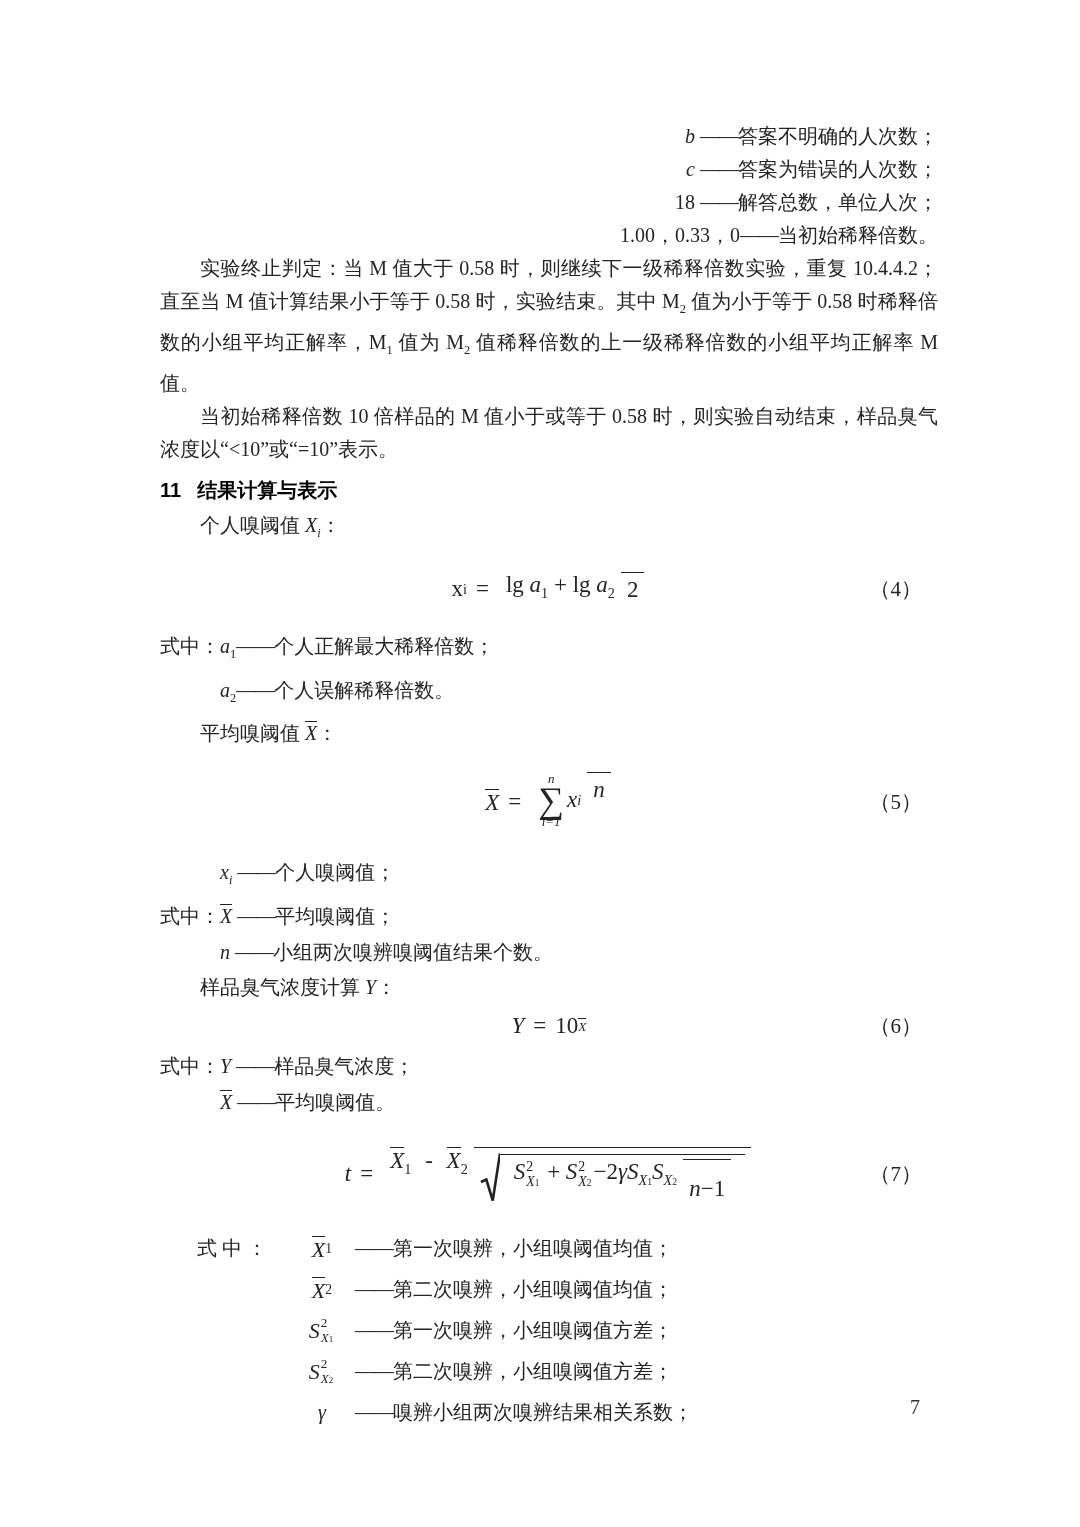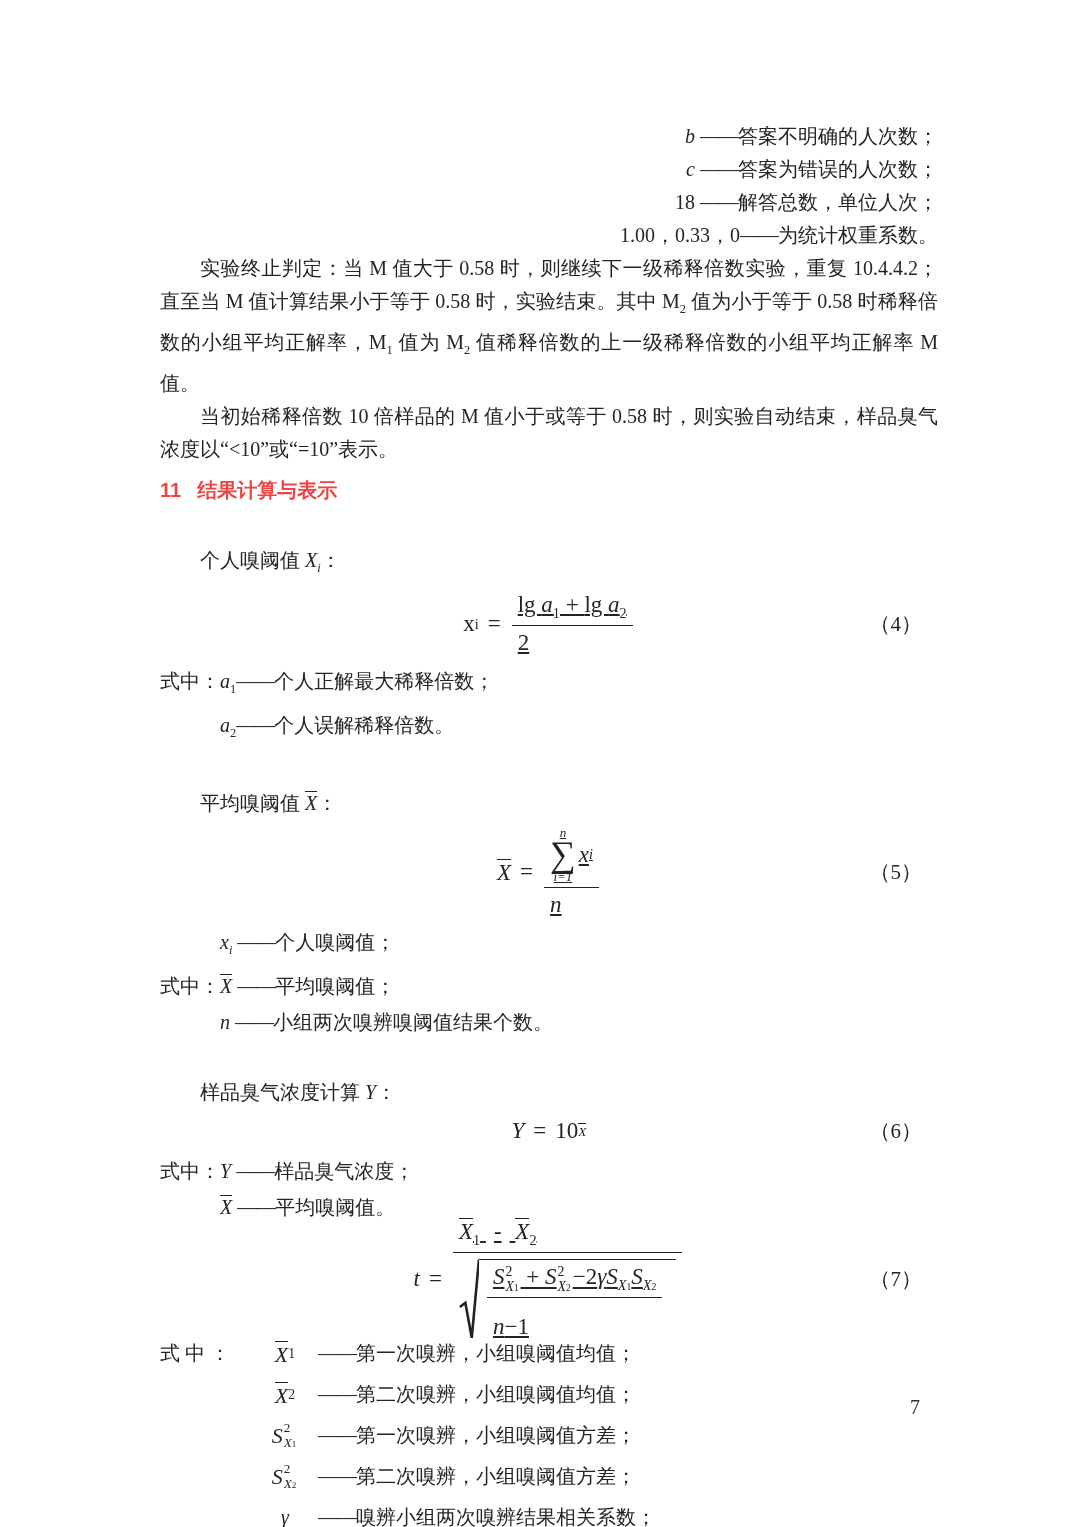--- a/index.html
+++ b/index.html
@@ -17,33 +17,33 @@
 
   
   .top-defs .def-line { padding-left:70px; line-height:33px;text-align:right; }
 
   
   .para { text-align:justify; line-height:33px; text-indent:40px; }
   .p1 { }
 
   
   .heading { font-family:"Liberation Sans",sans-serif; font-weight:bold;
-             font-size:20px; line-height:36px; color:#ef4444; }
+             font-size:20px; line-height:36px; color:#000000; }
   .heading.h1 { margin-top:6px; }
   .heading .h-num { margin-right:16px; }
 
   
-  .lead { line-height:34px; padding-left:40px;margin-top:35px; }
+  .lead { line-height:34px; padding-left:40px; }
 
   
   .eq-row { position:relative; display:flex; justify-content:center; align-items:center; }
   .eq-body { display:inline-flex; align-items:center; font-size:23px; }
   .eq-sign { margin:0 9px; }
   .eq-no { position:absolute; right:16px; top:50%; transform:translateY(-50%); font-size:21px; }
-  .frac { display:inline-flex; flex-direction:column; align-items:stretch; margin:0 2px;text-decoration:underline; }
+  .frac { display:inline-flex; flex-direction:row; align-items:stretch; margin:0 2px; }
   .frac > .num { padding:0 6px 4px; }
   .frac > .den { border-top:1.6px solid #222; padding:4px 6px 0; }
   .eq4 { height:78px; }
   .eq5 { height:104px; }
   .eq6 { height:44px; }
   .eq7 { height:108px; }
 
   .sum-row { display:inline-flex; align-items:center; justify-content:center; }
   .sum { display:inline-flex; flex-direction:column; align-items:center; line-height:1; margin-right:3px; }
   .sum-top,.sum-bot { font-size:13px; font-style:italic; }
@@ -60,36 +60,36 @@
 
   .ss { display:inline-flex; flex-direction:column; align-items:flex-start;
         font-size:60%; line-height:1.1; vertical-align:middle; margin:0 2px 0 1px; }
 
   
   .def-line { line-height:36px; }
   .def-line.cont { padding-left:60px; }
 
   
   .def7-line { display:flex; align-items:center; min-height:41px; }
-  .def7-label { width:92px; }
+  .def7-label { width:92px;margin-left:37px; }
   .def7-sym { width:66px; display:flex; justify-content:center; align-items:center; }
   .def7-line .sym22 { font-size:22px; }
 
   .page-no { position:absolute; top:1396px; right:160px; font-size:20px; color:#333; }
 </style>
 </head>
 <body>
 
 <div class="page">
 
   <section class="top-defs">
     <div class="def-line"><span class="it">b</span> <span class="dash">——</span><span>答案不明确的人次数；</span></div>
     <div class="def-line"><span class="it">c</span> <span class="dash">——</span><span>答案为错误的人次数；</span></div>
     <div class="def-line"><span>18</span> <span class="dash">——</span><span>解答总数，单位人次；</span></div>
-    <div class="def-line"><span>1.00，0.33，0</span><span class="dash">——</span><span>为统计权重系数。</span></div>
+    <div class="def-line"><span>1.00，0.33，0</span><span class="dash">——</span><span>当初始稀释倍数。</span></div>
   </section>
 
   <p class="para p1"><span>实验终止判定：当 M 值大于 0.58 时，则继续下一级稀释倍数实验，重复 10.4.4.2；直至当 M 值计算结果小于等于 0.58 时，实验结束。其中 M</span><sub>2</sub><span> 值为小于等于 0.58 时稀释倍数的小组平均正解率，M</span><sub>1</sub><span> 值为 M</span><sub>2</sub><span> 值稀释倍数的上一级稀释倍数的小组平均正解率 M 值。</span></p>
 
   <p class="para">当初始稀释倍数 10 倍样品的 M 值小于或等于 0.58 时，则实验自动结束，样品臭气浓度以“&lt;10”或“=10”表示。</p>
 
   <div class="heading h1"><span class="h-num">11</span><span>结果计算与表示</span></div>
 
   <p class="lead"><span>个人嗅阈值</span> <span class="it">X</span><sub class="it">i</sub><span>：</span></p>
 

